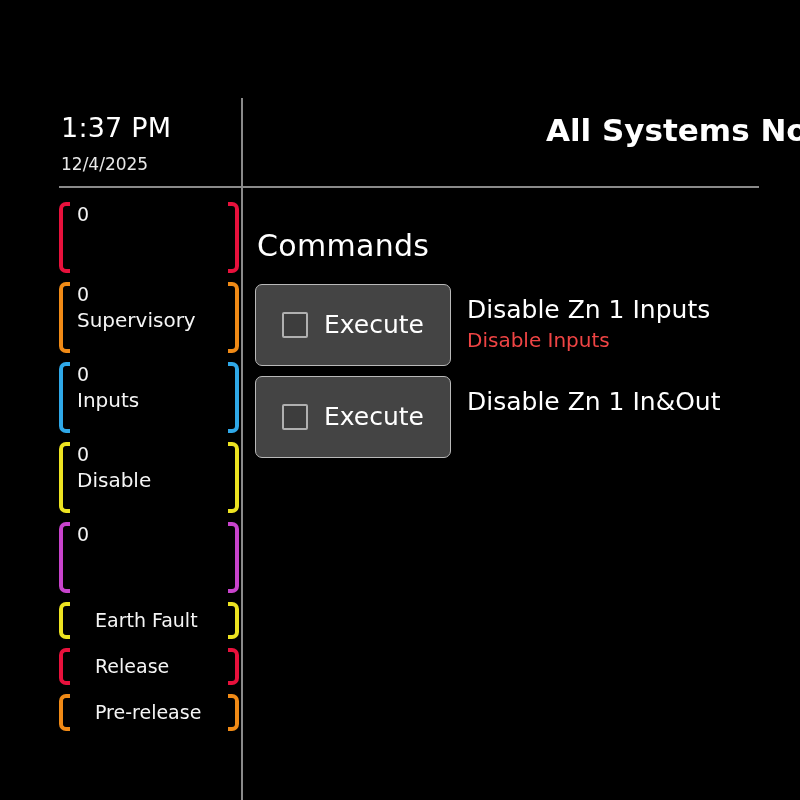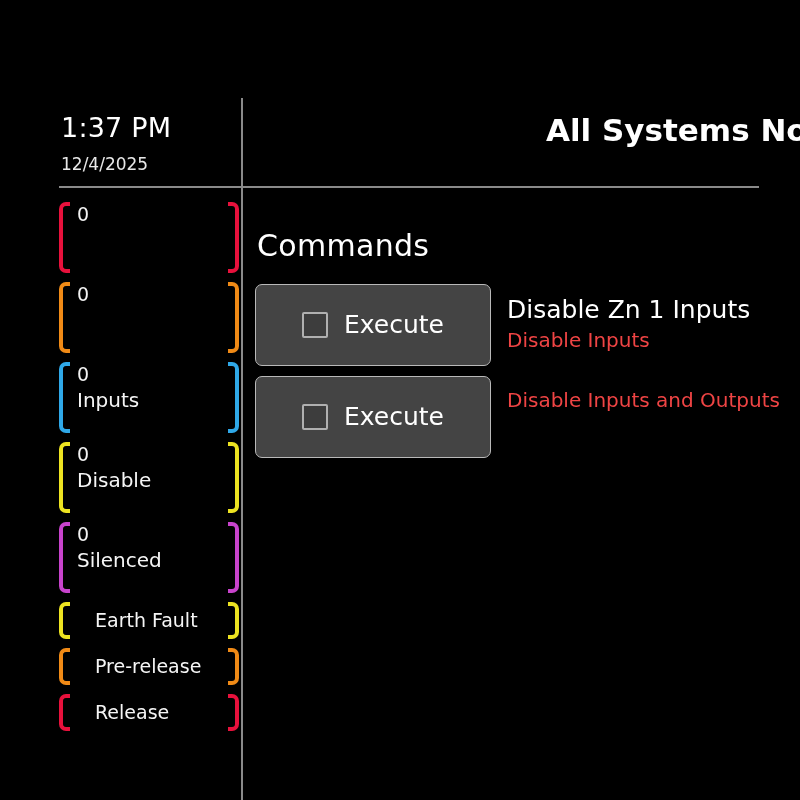--- a/index.html
+++ b/index.html
@@ -148,21 +148,21 @@
     color: #ffffff;
     margin: 22px 0 14px 2px;
     letter-spacing: 0.3px;
   }
   .cmd-row {
     display: flex;
     align-items: flex-start;
     margin-bottom: 10px;
   }
   .exec-btn {
-    width: 236px;
+    width: 196px;
     height: 82px;
     background: #444444;
     border: 1px solid #b9b9b9;
     border-radius: 7px;
     display: flex;
     align-items: center;
     justify-content: center;
     box-sizing: border-box;
     flex: 0 0 auto;
     cursor: pointer;
@@ -216,53 +216,53 @@
   <div class="status-rail" id="status-rail">
       <div class="status-item">
         <div class="bracket left" style="border-color: rgb(232, 17, 60);"></div>
         <div class="bracket right" style="border-color: rgb(232, 17, 60);"></div>
         <div class="status-count">0</div>
       </div>
       <div class="status-item">
         <div class="bracket left" style="border-color: rgb(240, 138, 22);"></div>
         <div class="bracket right" style="border-color: rgb(240, 138, 22);"></div>
         <div class="status-count">0</div>
+        <div class="status-label">Supervisory</div>
       </div>
       <div class="status-item">
         <div class="bracket left" style="border-color: rgb(47, 168, 232);"></div>
         <div class="bracket right" style="border-color: rgb(47, 168, 232);"></div>
         <div class="status-count">0</div>
         <div class="status-label">Inputs</div>
       </div>
       <div class="status-item">
         <div class="bracket left" style="border-color: rgb(237, 227, 33);"></div>
         <div class="bracket right" style="border-color: rgb(237, 227, 33);"></div>
         <div class="status-count">0</div>
         <div class="status-label">Disable</div>
       </div>
       <div class="status-item">
         <div class="bracket left" style="border-color: rgb(200, 67, 204);"></div>
         <div class="bracket right" style="border-color: rgb(200, 67, 204);"></div>
         <div class="status-count">0</div>
-        <div class="status-label">Silenced</div>
       </div>
       <div class="status-item single">
         <div class="bracket left" style="border-color: rgb(237, 227, 33);"></div>
         <div class="bracket right" style="border-color: rgb(237, 227, 33);"></div>
         <div class="status-label">Earth Fault</div>
       </div>
       <div class="status-item single">
+        <div class="bracket left" style="border-color: rgb(232, 17, 60);"></div>
+        <div class="bracket right" style="border-color: rgb(232, 17, 60);"></div>
+        <div class="status-label">Release</div>
+      </div>
+      <div class="status-item single">
         <div class="bracket left" style="border-color: rgb(240, 138, 22);"></div>
         <div class="bracket right" style="border-color: rgb(240, 138, 22);"></div>
         <div class="status-label">Pre-release</div>
-      </div>
-      <div class="status-item single">
-        <div class="bracket left" style="border-color: rgb(232, 17, 60);"></div>
-        <div class="bracket right" style="border-color: rgb(232, 17, 60);"></div>
-        <div class="status-label">Release</div>
       </div>
     </div>
 
   <div class="panel">
     <div class="panel-title">Commands</div>
     <div id="cmd-list">
         <div class="cmd-row">
           <div class="exec-btn">
             <div class="exec-check"></div>
             <div class="exec-label">Execute</div>
@@ -271,19 +271,19 @@
             <div class="cmd-name">Disable Zn 1 Inputs</div>
             <div class="cmd-desc">Disable Inputs</div>
           </div>
         </div>
         <div class="cmd-row">
           <div class="exec-btn">
             <div class="exec-check"></div>
             <div class="exec-label">Execute</div>
           </div>
           <div class="cmd-text">
-            <div class="cmd-desc">Disable Inputs and Outputs</div>
+            <div class="cmd-name">Disable Zn 1 In&amp;Out</div>
           </div>
         </div>
       </div>
   </div>
 
 </div>
 
 </body></html>

